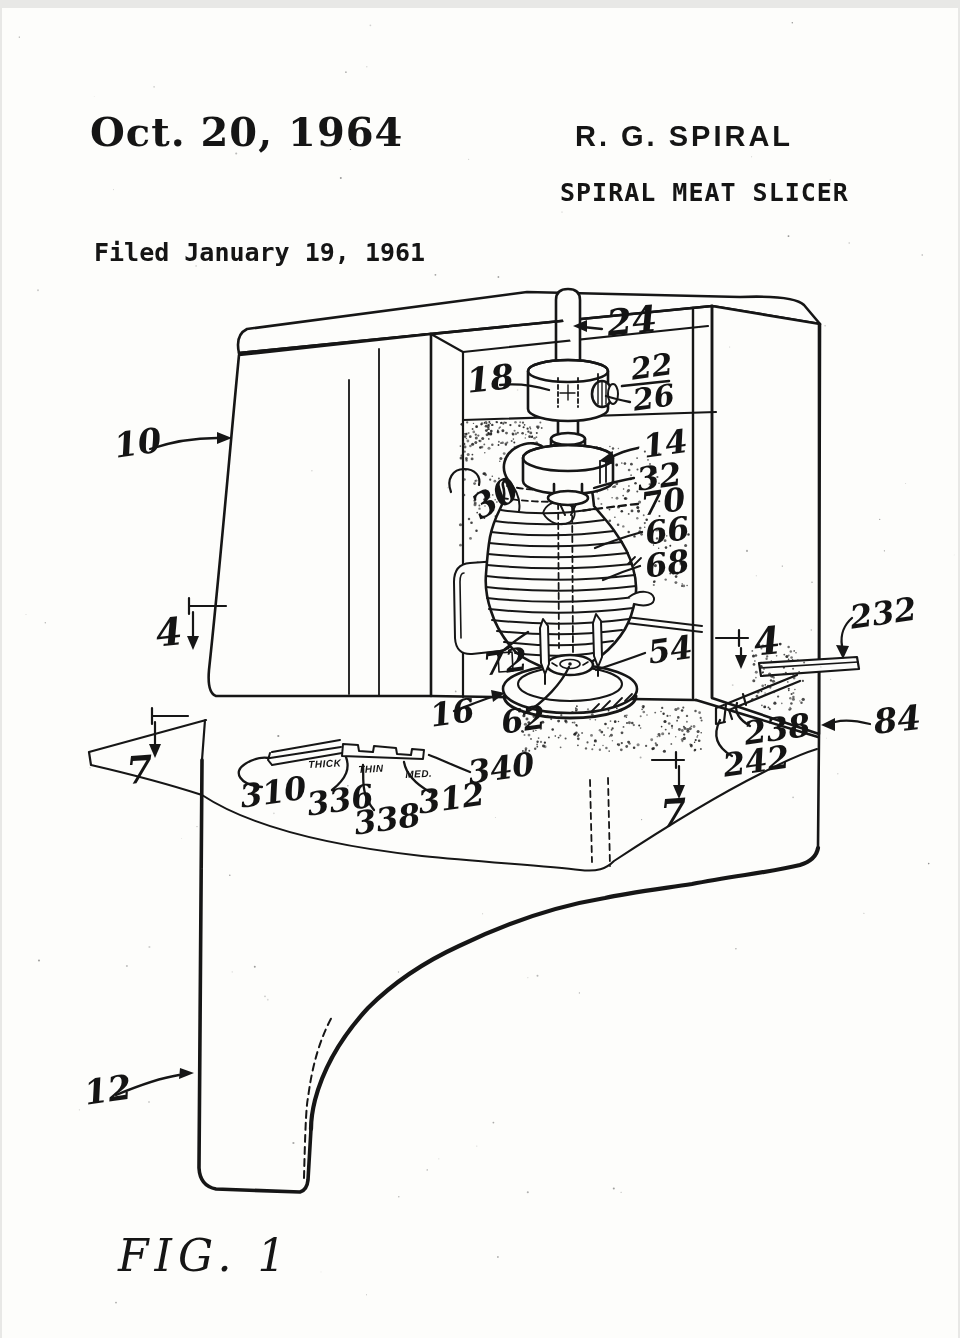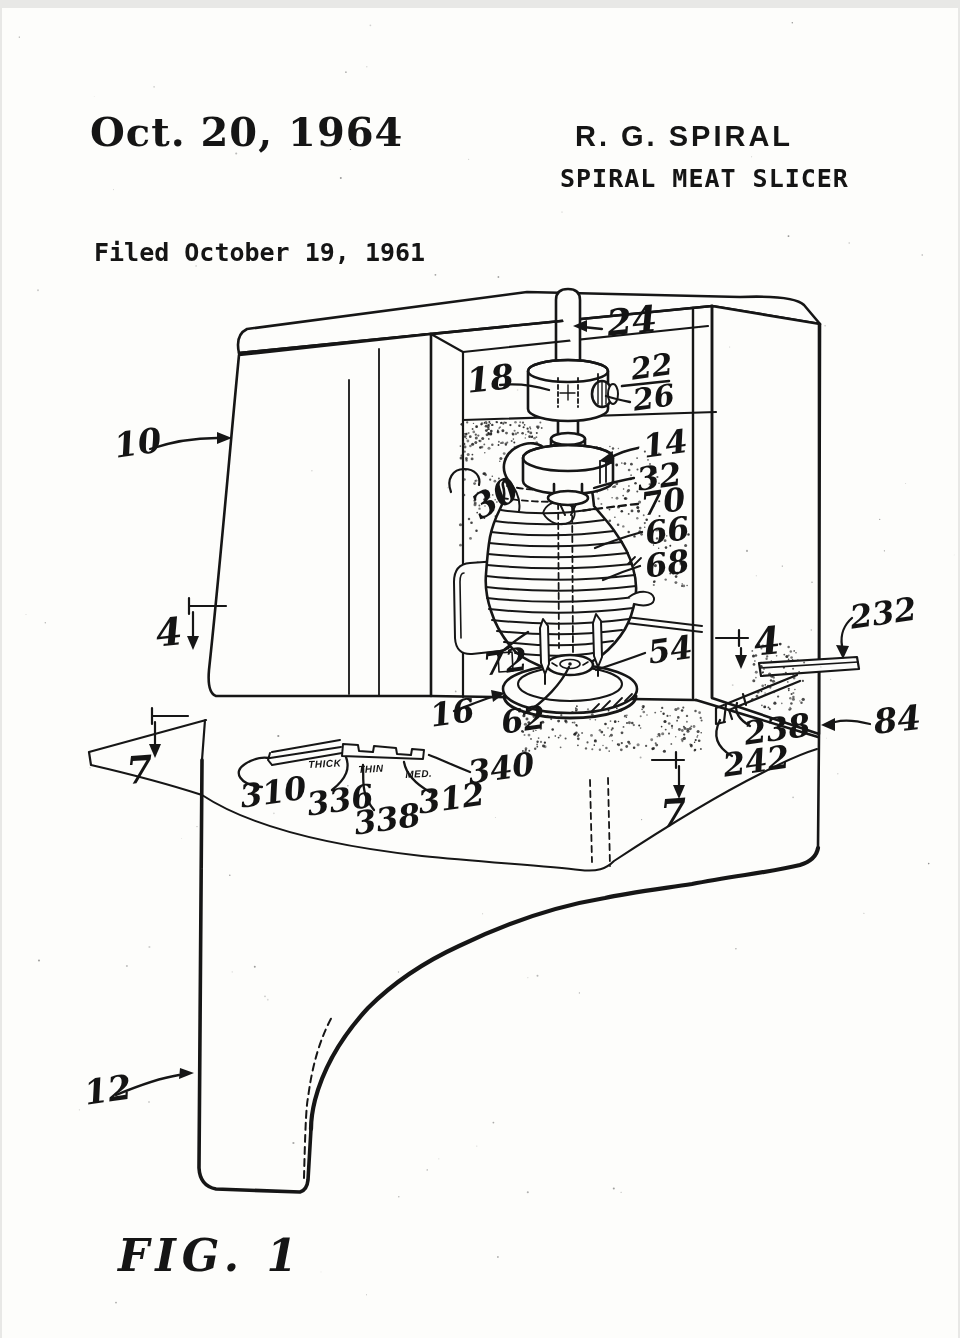--- a/index.html
+++ b/index.html
@@ -2,41 +2,41 @@
 <html><head>
 <meta charset="utf-8">
 <style>
   html,body{margin:0;padding:0;background:#e8e8e6;}
   .page{position:relative;width:956px;height:1338px;margin:8px auto;background:#fdfdfb;overflow:hidden;
         font-family:"Liberation Sans",sans-serif;color:#151515;}
   .hdr-date{position:absolute;left:88px;top:100px;font-family:"DejaVu Serif",serif;
             font-weight:700;font-size:40px;letter-spacing:1px;}
   .hdr-inventor{position:absolute;left:573px;top:112px;font-family:"Liberation Sans",sans-serif;
             font-weight:700;font-size:29px;letter-spacing:3px;}
-  .hdr-title{position:absolute;left:558px;top:156px;font-family:"DejaVu Sans Mono",monospace;
+  .hdr-title{position:absolute;left:558px;top:170px;font-family:"DejaVu Sans Mono",monospace;
             font-weight:700;font-size:25px;letter-spacing:1px;}
   .hdr-filed{position:absolute;left:92px;top:230px;font-family:"DejaVu Sans Mono",monospace;
             font-weight:700;font-size:25px;}
   svg.draw{position:absolute;left:0;top:0;width:960px;height:1338px;}
   #labels{position:absolute;left:0;top:0;width:960px;height:1338px;pointer-events:none;}
   .ref{position:absolute;font-family:"DejaVu Serif",serif;font-style:italic;font-weight:700;
        line-height:1;white-space:nowrap;transform-origin:left top;color:#141414;}
   .tiny{font-family:"Liberation Sans",sans-serif;font-style:italic;font-weight:700;letter-spacing:.5px;}
   .fig-caption{position:absolute;left:116px;top:1222px;font-family:"DejaVu Serif",serif;
-       font-style:italic;font-weight:700;font-size:44px;letter-spacing:6px;}
+       font-style:italic;font-weight:400;font-size:44px;letter-spacing:6px;}
 </style>
 </head>
 <body>
 
 <div class="page">
 
   <div class="hdr-date">Oct. 20, 1964</div>
   <div class="hdr-inventor">R. G. SPIRAL</div>
   <div class="hdr-title">SPIRAL MEAT SLICER</div>
-  <div class="hdr-filed">Filed October 19, 1961</div>
+  <div class="hdr-filed">Filed January 19, 1961</div>
 
   <svg class="draw" viewBox="0 0 960 1338" fill="none" stroke="#161616" stroke-width="2.6" stroke-linecap="round" stroke-linejoin="round">
 
     <g>
 
       <path d="M 237,345 Q 233,327 245,321 L 525,284 L 738,289 Q 792,287 802,297 L 818,316 L 710,298 Z" fill="#fdfdfb"></path>
 
       <path d="M 237,345 L 710,298"></path>
 
       <path d="M 710,298 L 818,316 L 817,726 L 710,690 Z" fill="#fdfdfb"></path>

